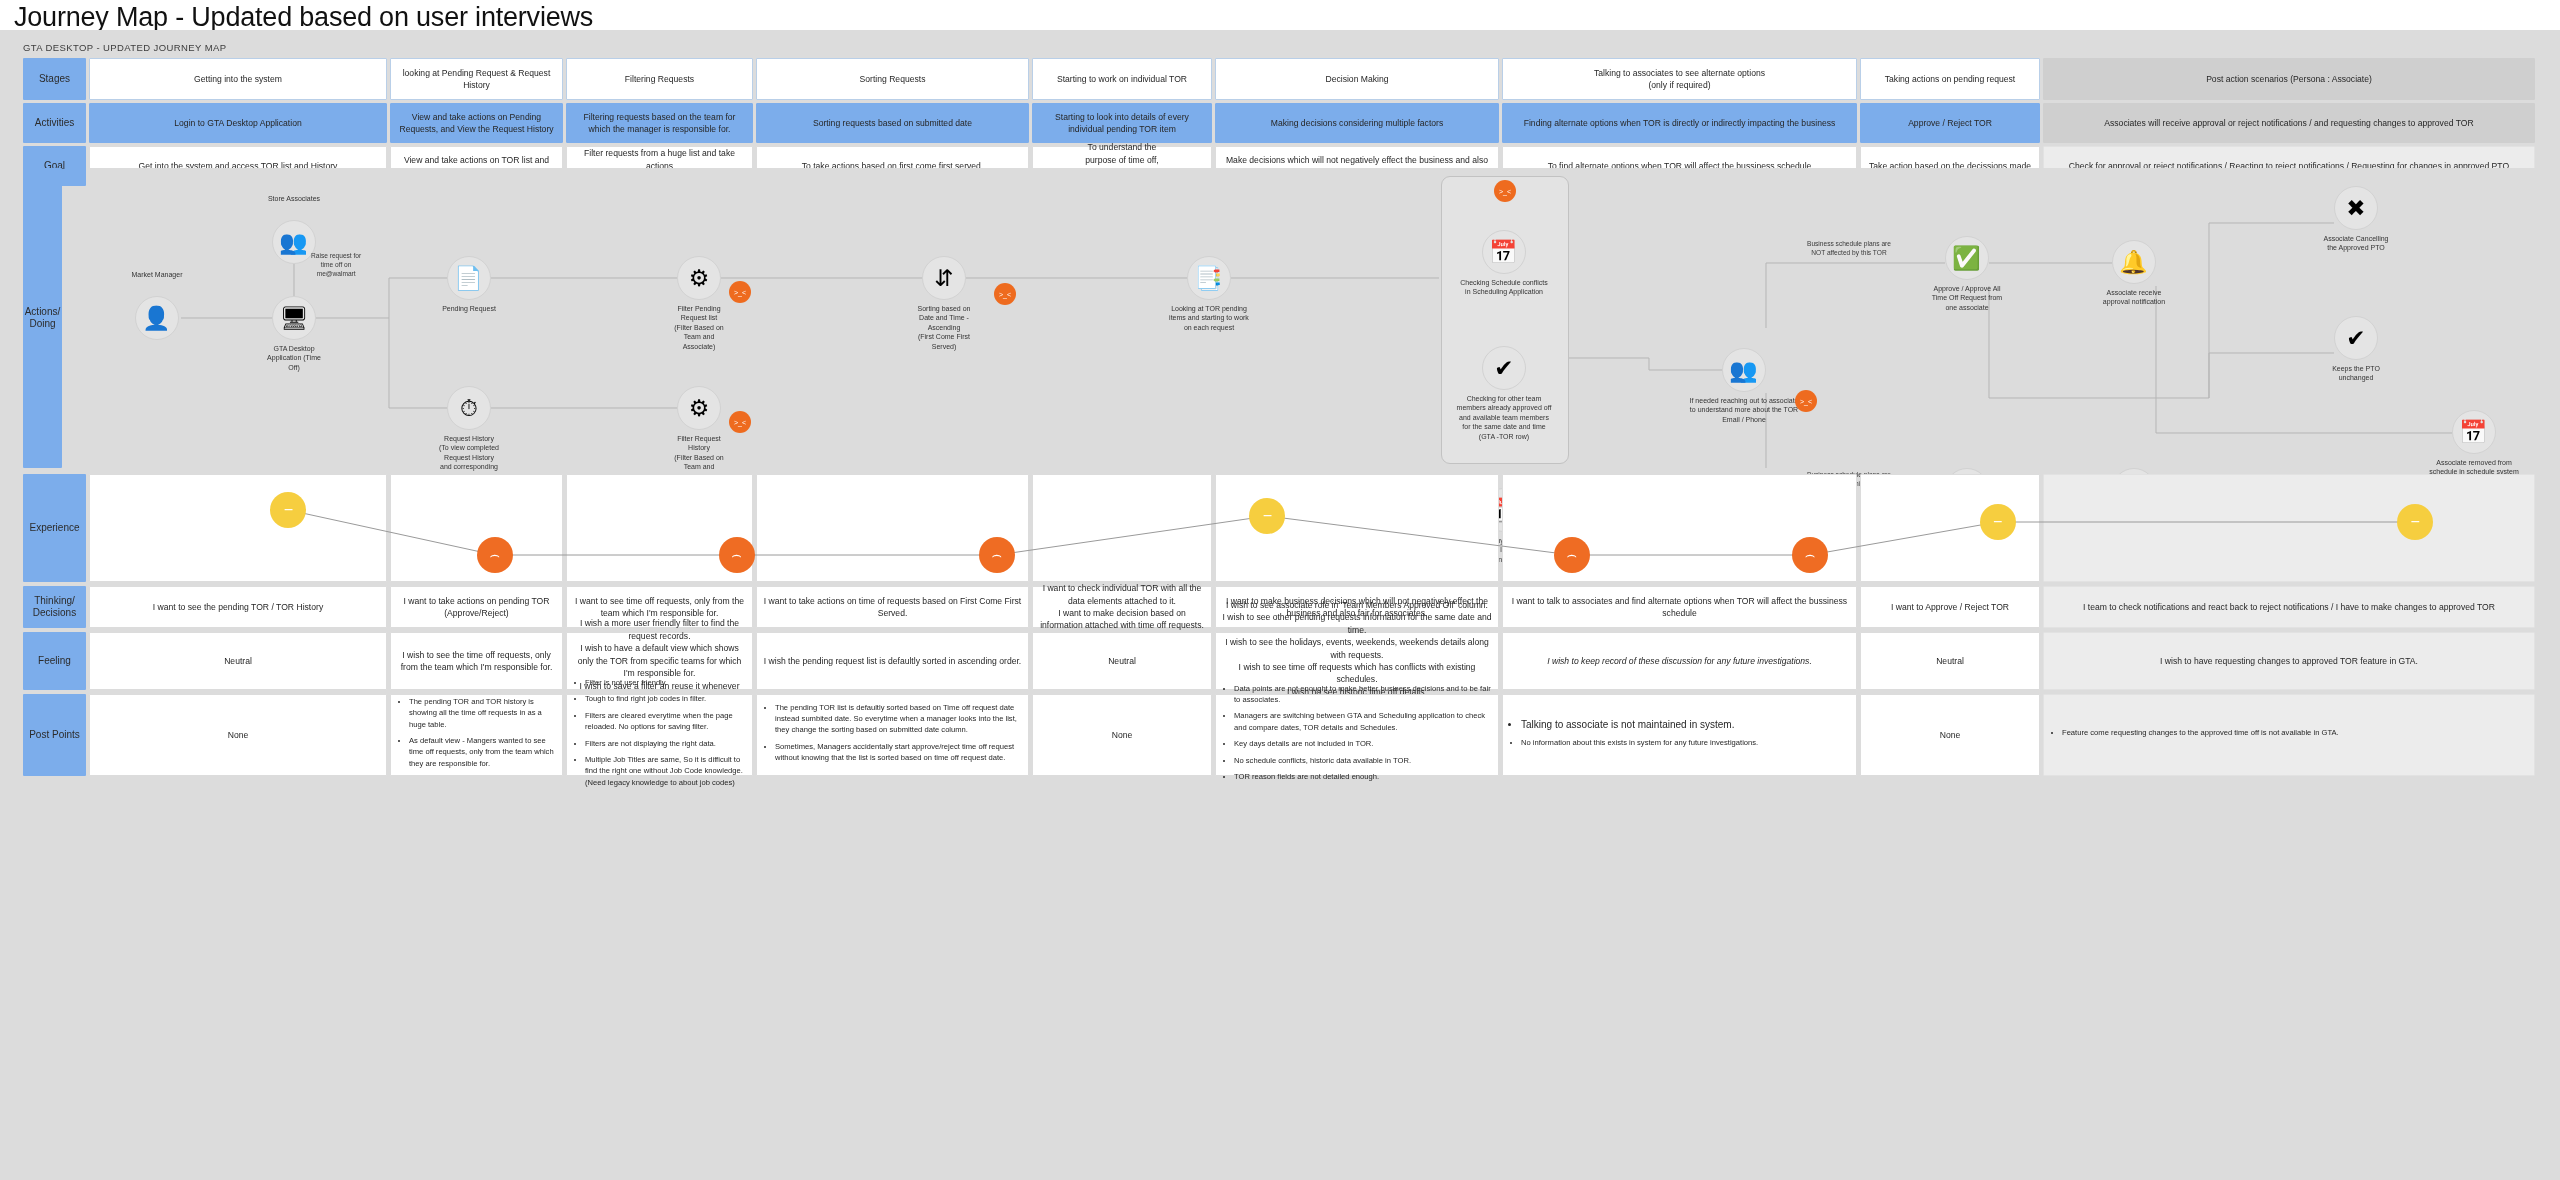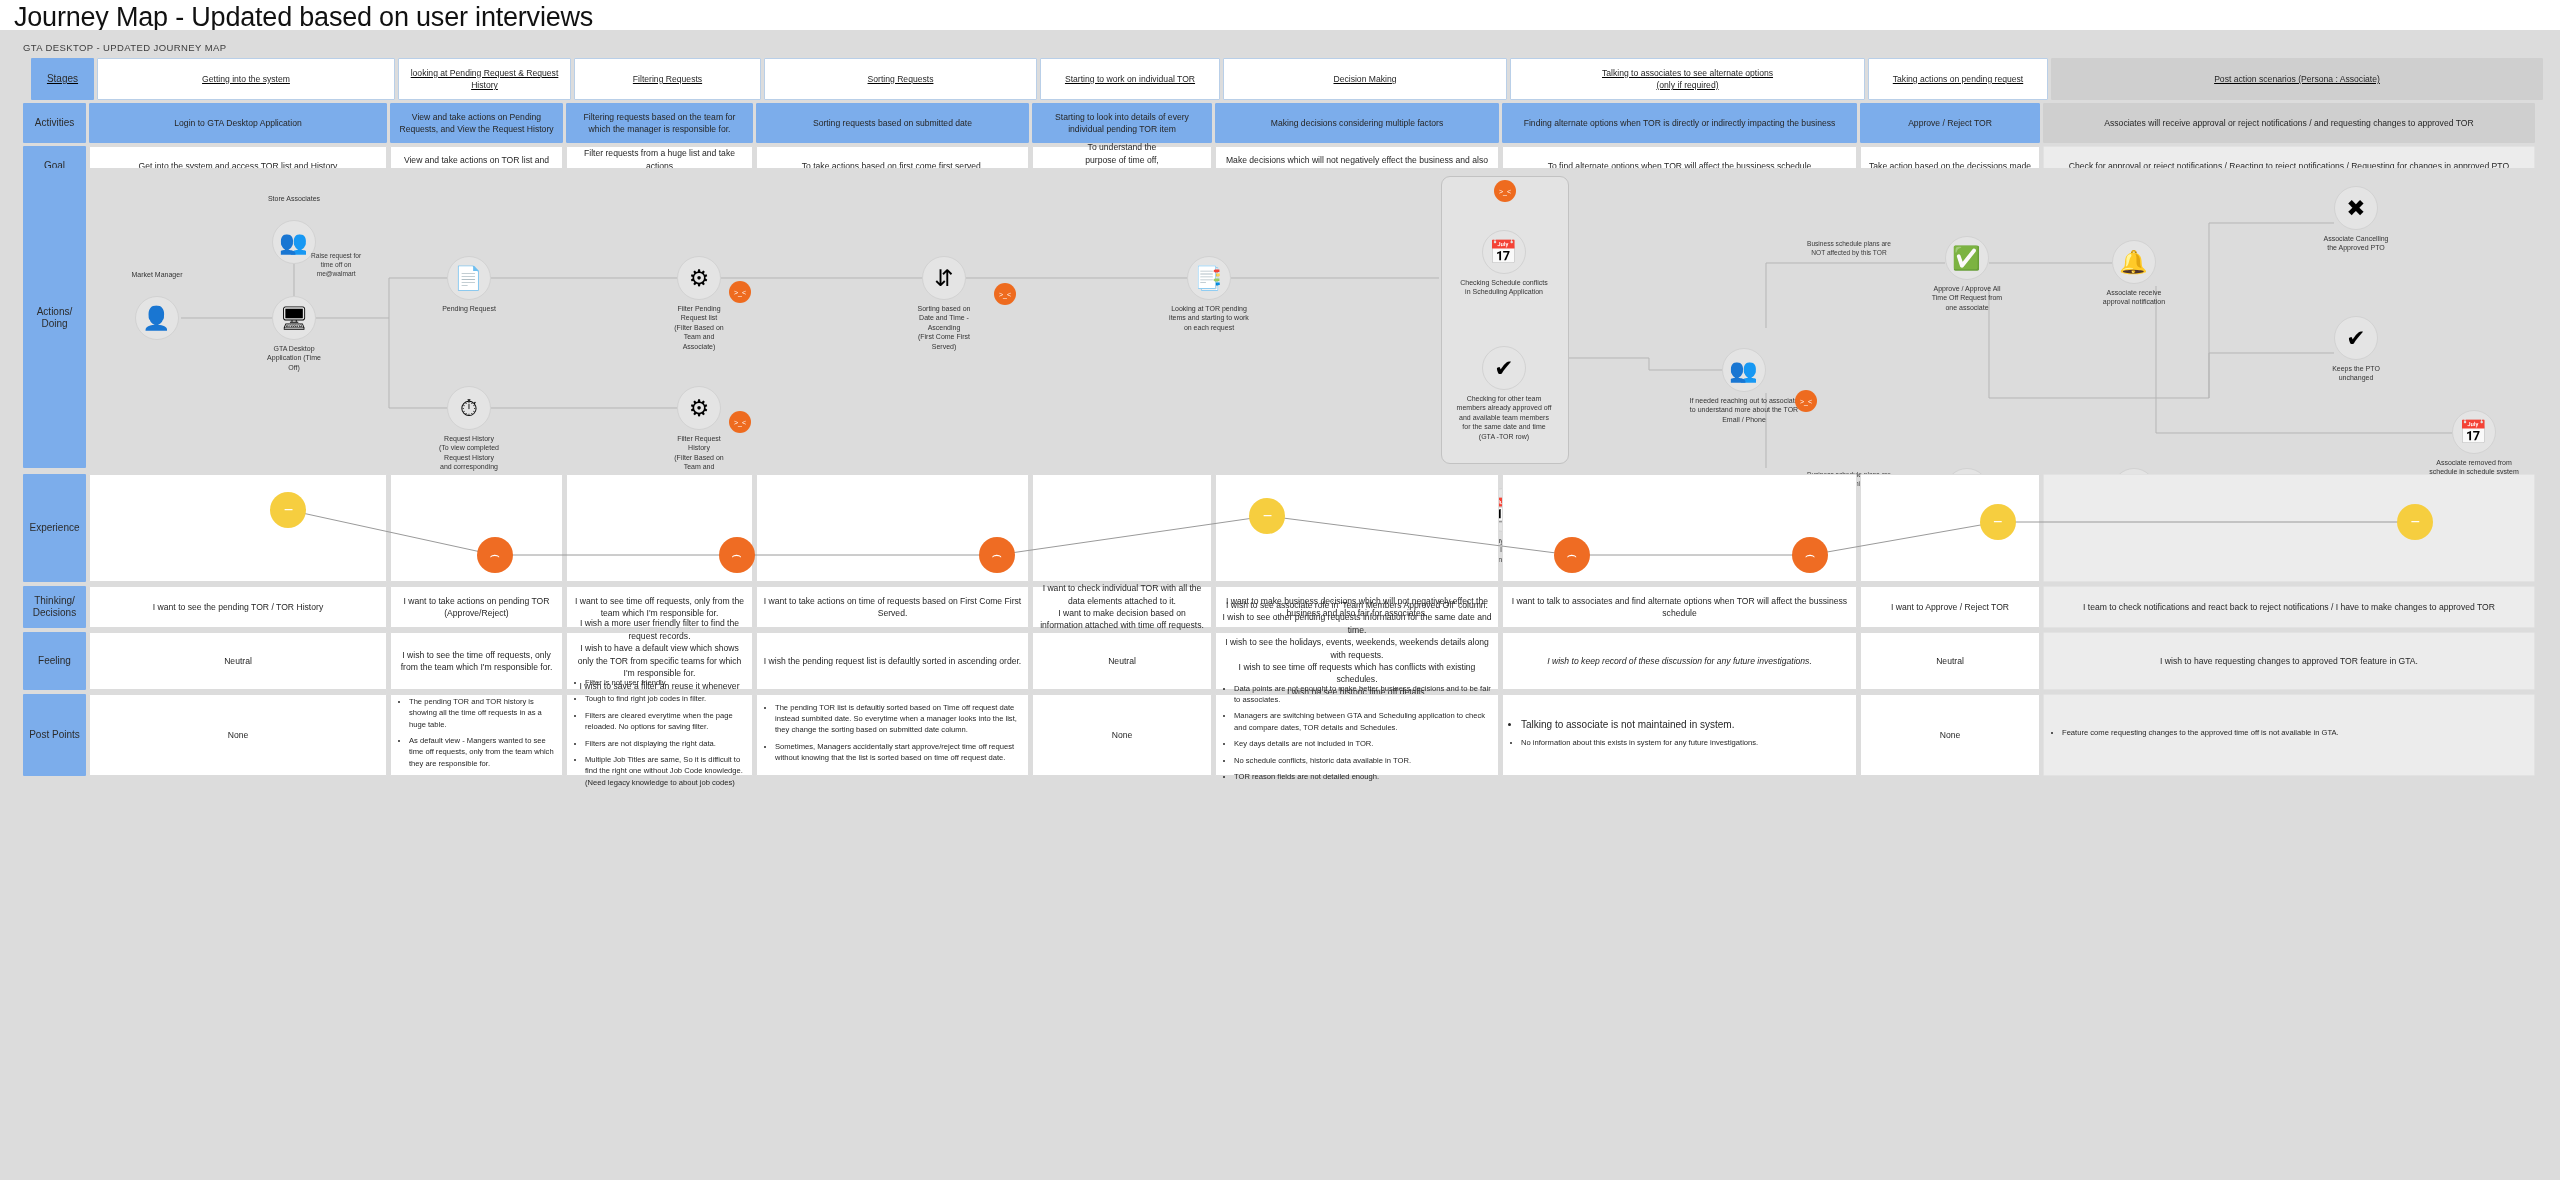--- a/index.html
+++ b/index.html
@@ -38,21 +38,21 @@
   .cell.grey { background:#cfcfcf; border-color:#cfcfcf; }
   .cell.lgrey{ background:#ececec; border-color:#e2e2e2; }
   .cell.plain{ border-color:#dcdcdc; }
   .cell.left { justify-content:flex-start; text-align:left; }
 
   
   #actions-band {
     position:absolute; left:23px; top:168px; width:2514px; height:300px;
   }
   #actions-label {
-    position:absolute; left:0; top:0; width:63px; height:300px;
+    position:absolute; left:0; top:0; width:39px; height:300px;
     background:#7cadeb; border-radius:1px; display:flex;
     align-items:center; justify-content:center; text-align:center;
     font-size:10px; line-height:1.25; color:#2b2b2b;
   }
   #actions-canvas {
     position:absolute; left:66px; top:0; width:2448px; height:300px;
     background:#dcdcdc;
   }
   #svg-links { position:absolute; inset:0; width:100%; height:100%; }
 
@@ -104,21 +104,21 @@
   .face.o { background:#ef6c23; }
 </style>
 </head>
 <body>
 
 <div id="page-title">Journey Map - Updated based on user interviews</div>
 
 <div id="board"></div>
 <div id="board-label">GTA DESKTOP - UPDATED JOURNEY MAP</div>
 
-<div class="row" id="row-stages" style="left: 31px; top: 58px; width: 2514px; height: 42px; text-decoration: underline;">
+<div class="row" id="row-stages" style="left: 23px; top: 58px; width: 2514px; height: 42px;">
     <div class="rowlabel">Stages</div>
     <div class="cell " style="flex: 0 0 298px;">Getting into the system</div>
     <div class="cell " style="flex: 0 0 173px;">looking at Pending Request &amp; Request History</div>
     <div class="cell " style="flex: 0 0 187px;">Filtering Requests</div>
     <div class="cell " style="flex: 0 0 273px;">Sorting Requests</div>
     <div class="cell " style="flex: 0 0 180px;">Starting to work on individual TOR</div>
     <div class="cell " style="flex: 0 0 284px;">Decision Making</div>
     <div class="cell " style="flex: 0 0 355px;">Talking to associates to see alternate options
 (only if required)</div>
     <div class="cell " style="flex: 0 0 180px;">Taking actions on pending request</div>

